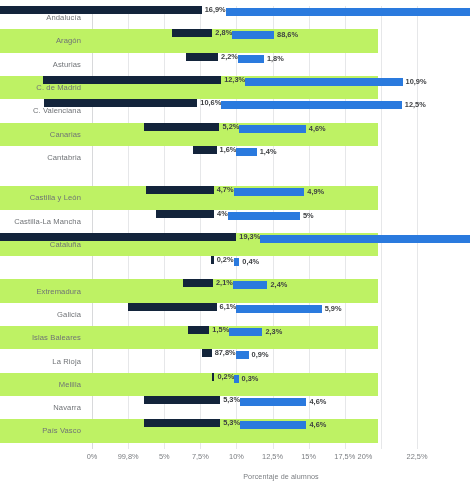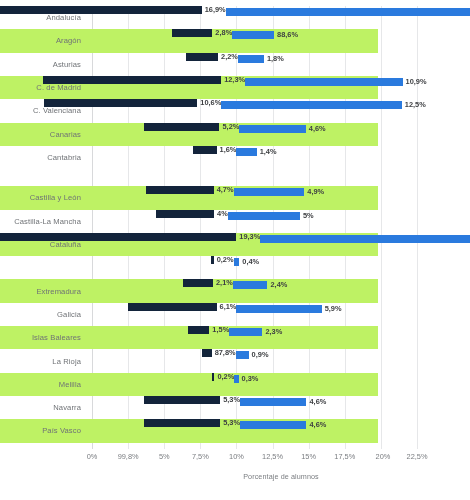--- a/index.html
+++ b/index.html
@@ -406,20 +406,20 @@
 
     <div class="xaxis" id="xaxis">
         <div class="xtick" style="left: 0px;">0%</div>
         <div class="xtick" style="left: 36.1111px;">99,8%</div>
         <div class="xtick" style="left: 72.2222px;">5%</div>
         <div class="xtick" style="left: 108.333px;">7,5%</div>
         <div class="xtick" style="left: 144.444px;">10%</div>
         <div class="xtick" style="left: 180.556px;">12,5%</div>
         <div class="xtick" style="left: 216.667px;">15%</div>
         <div class="xtick" style="left: 252.778px;">17,5%</div>
-        <div class="xtick" style="left: 291px;">20%</div>
+        <div class="xtick" style="left: 273px;">20%</div>
         <div class="xtick" style="left: 325px;">22,5%</div>
       </div>
 
     <div class="axis-title">Porcentaje de alumnos</div>
 
   </div>
 </div>
 
 </body></html>

